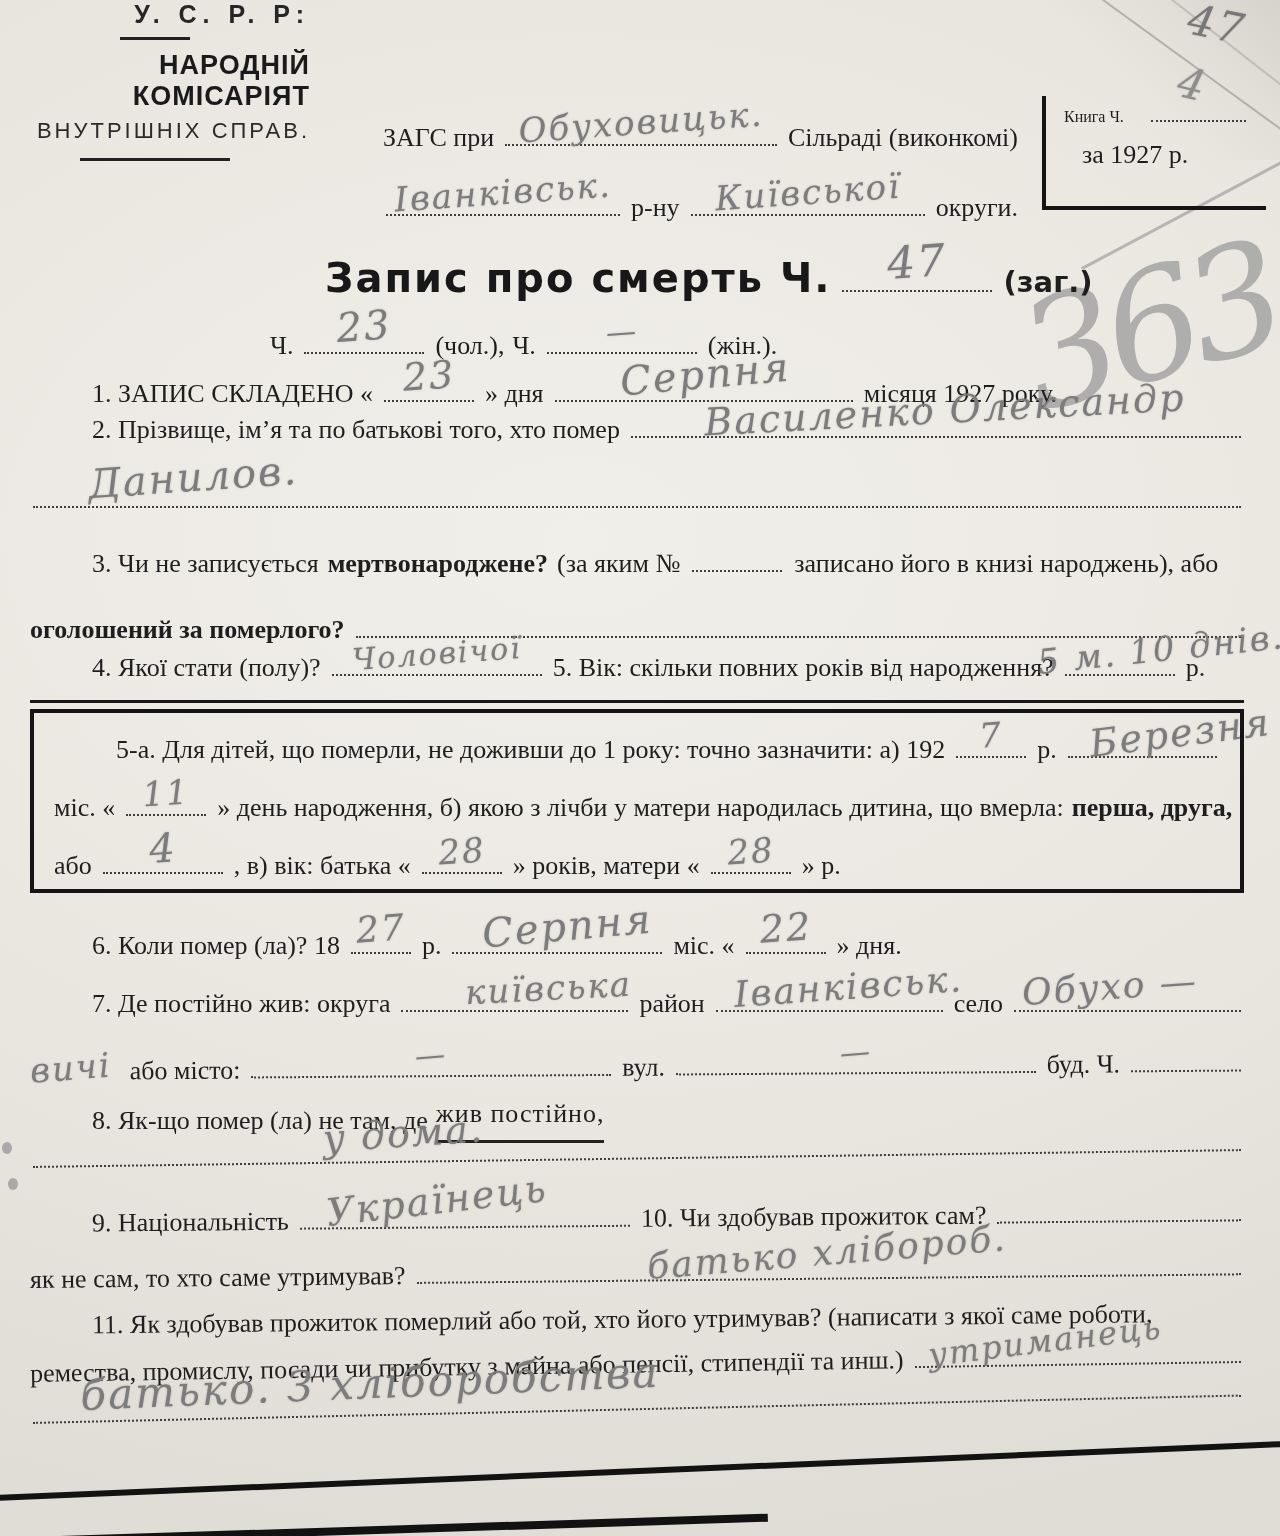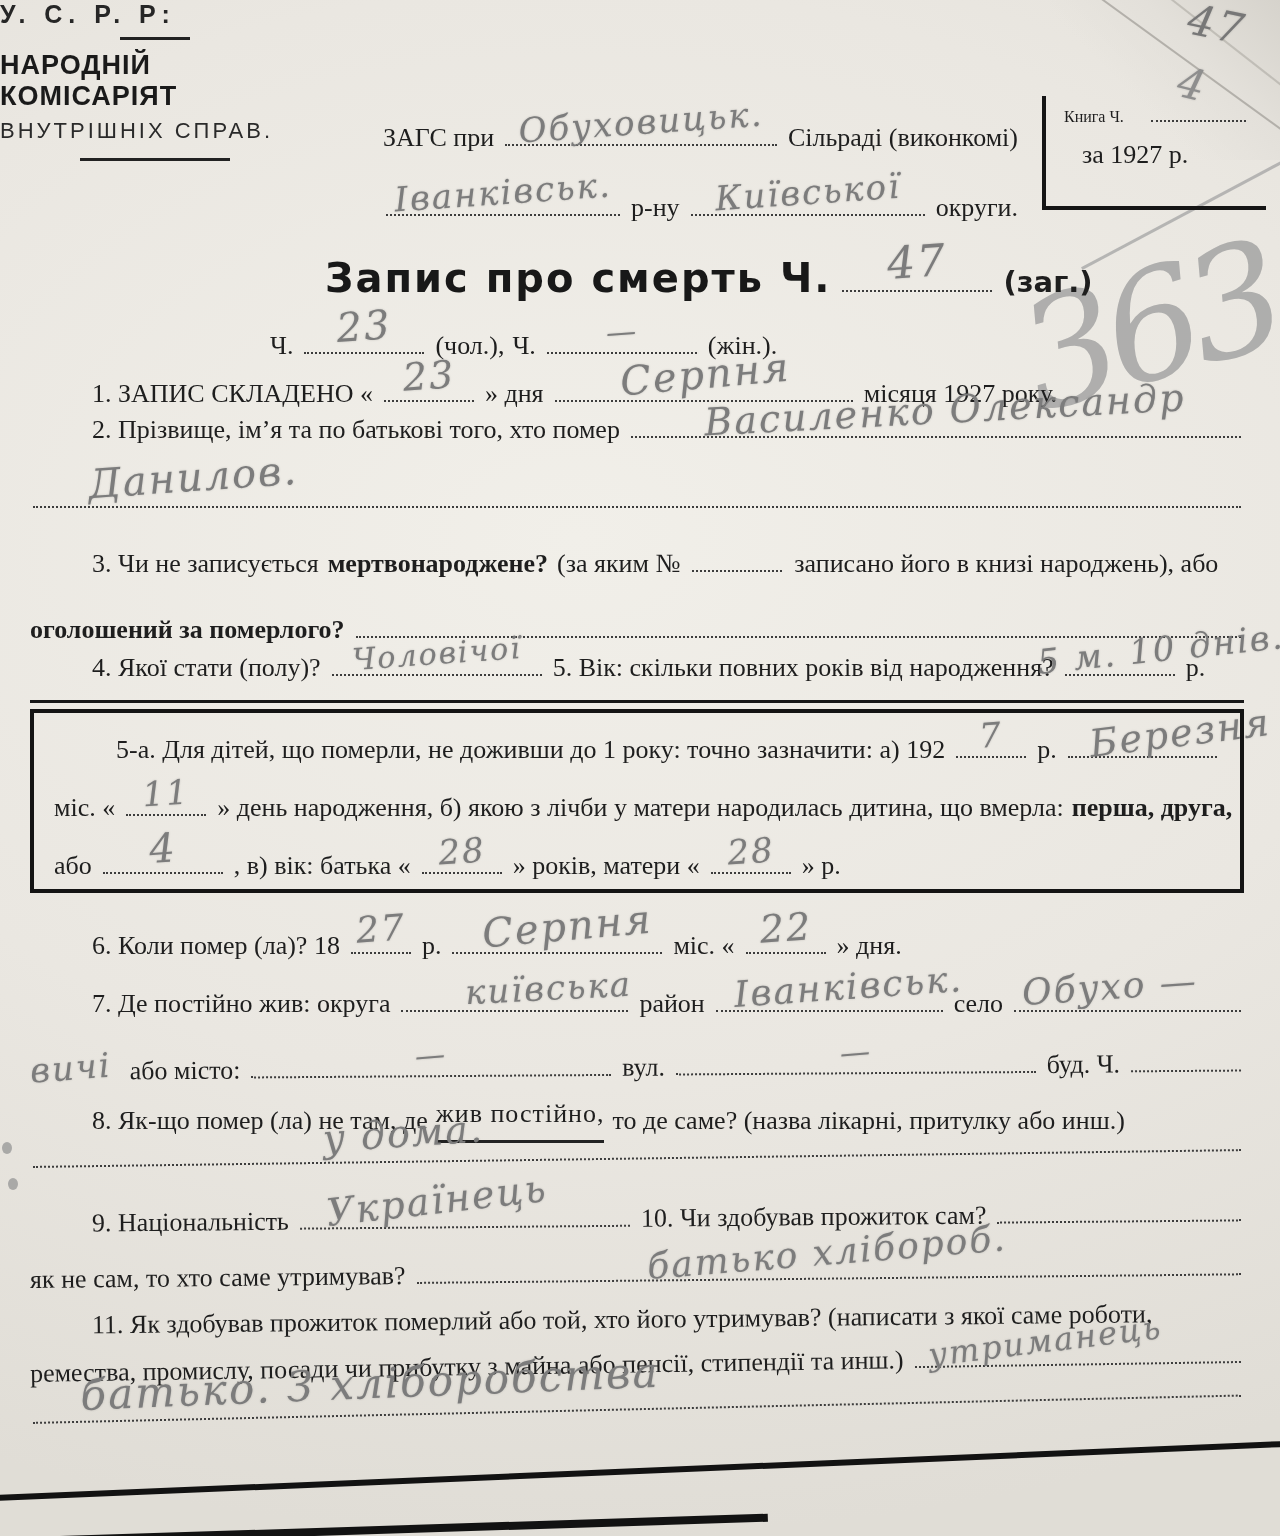--- a/index.html
+++ b/index.html
@@ -14,21 +14,21 @@
   .fill{flex:1 1 auto;border-bottom:2px dotted #3c3c3c;height:4px;position:relative;margin:0 3px;min-width:40px;}
   .w60{flex:0 0 60px;} .w70{flex:0 0 70px;} .w80{flex:0 0 80px;} .w90{flex:0 0 90px;}
   .w110{flex:0 0 110px;} .w120{flex:0 0 120px;} .w150{flex:0 0 150px;} .w210{flex:0 0 210px;} .w330{flex:0 0 330px;}
   .hw{font-family:"DejaVu Serif",serif;font-style:italic;color:#7c7c7c;letter-spacing:2px;
       white-space:nowrap;text-shadow:0 0 2px rgba(60,60,60,.25);}
   .fill>.hw{position:absolute;bottom:1px;left:10px;}
   .hw.c{left:50%;transform:translateX(-50%) rotate(-4deg);}
   .s30{font-size:30px;} .s34{font-size:34px;} .s36{font-size:36px;} .s38{font-size:38px;}
   .s40{font-size:40px;} .s44{font-size:44px;}
   
-  #r-org{top:98px;left:88px;width:310px;display:block;text-align:left;font-family:"Liberation Sans",sans-serif;}
+  #r-org{top:98px;left:88px;width:310px;display:block;text-align:right;font-family:"Liberation Sans",sans-serif;}
   .org-country{font-size:25px;letter-spacing:6px;font-weight:bold;color:#262626;}
   .org-dash{width:70px;height:3px;background:#222;margin:8px auto 10px;}
   .org-name{font-size:27px;font-weight:bold;letter-spacing:1px;color:#1a1a1a;}
   .org-dept{font-size:22px;letter-spacing:3px;margin-top:6px;color:#2a2a2a;}
   .org-dash2{width:150px;height:3px;background:#222;margin:14px auto 0;}
   
   #r-zags1{top:122px;left:383px;width:635px;text-align:right;}
   #r-zags2{top:192px;left:383px;width:635px;}
   
   #r-book{top:96px;left:1042px;width:224px;height:114px;border-left:4px solid #151515;border-bottom:4px solid #151515;
@@ -287,21 +287,20 @@
     <span class="fill">
         <span class="hw c s30">—</span>
       </span>
     <span class="p">буд. Ч.</span>
     <span class="fill w110"></span>
   </div>
 
   <div class="row ind" id="r-i8a">
     <span class="p">8. Як-що помер (ла) не там, де</span>
     <span class="p ul">жив постійно,</span>
-    <span class="p">то де саме? (назва лікарні, притулку або инш.)</span>
   </div>
   <div class="row" id="r-i8b">
     <span class="fill">
         <span class="hw" id="hw-home">у дома.</span>
       </span>
   </div>
 
   <div class="row ind" id="r-i9a">
     <span class="p">9. Національність</span>
     <span class="fill w330">

